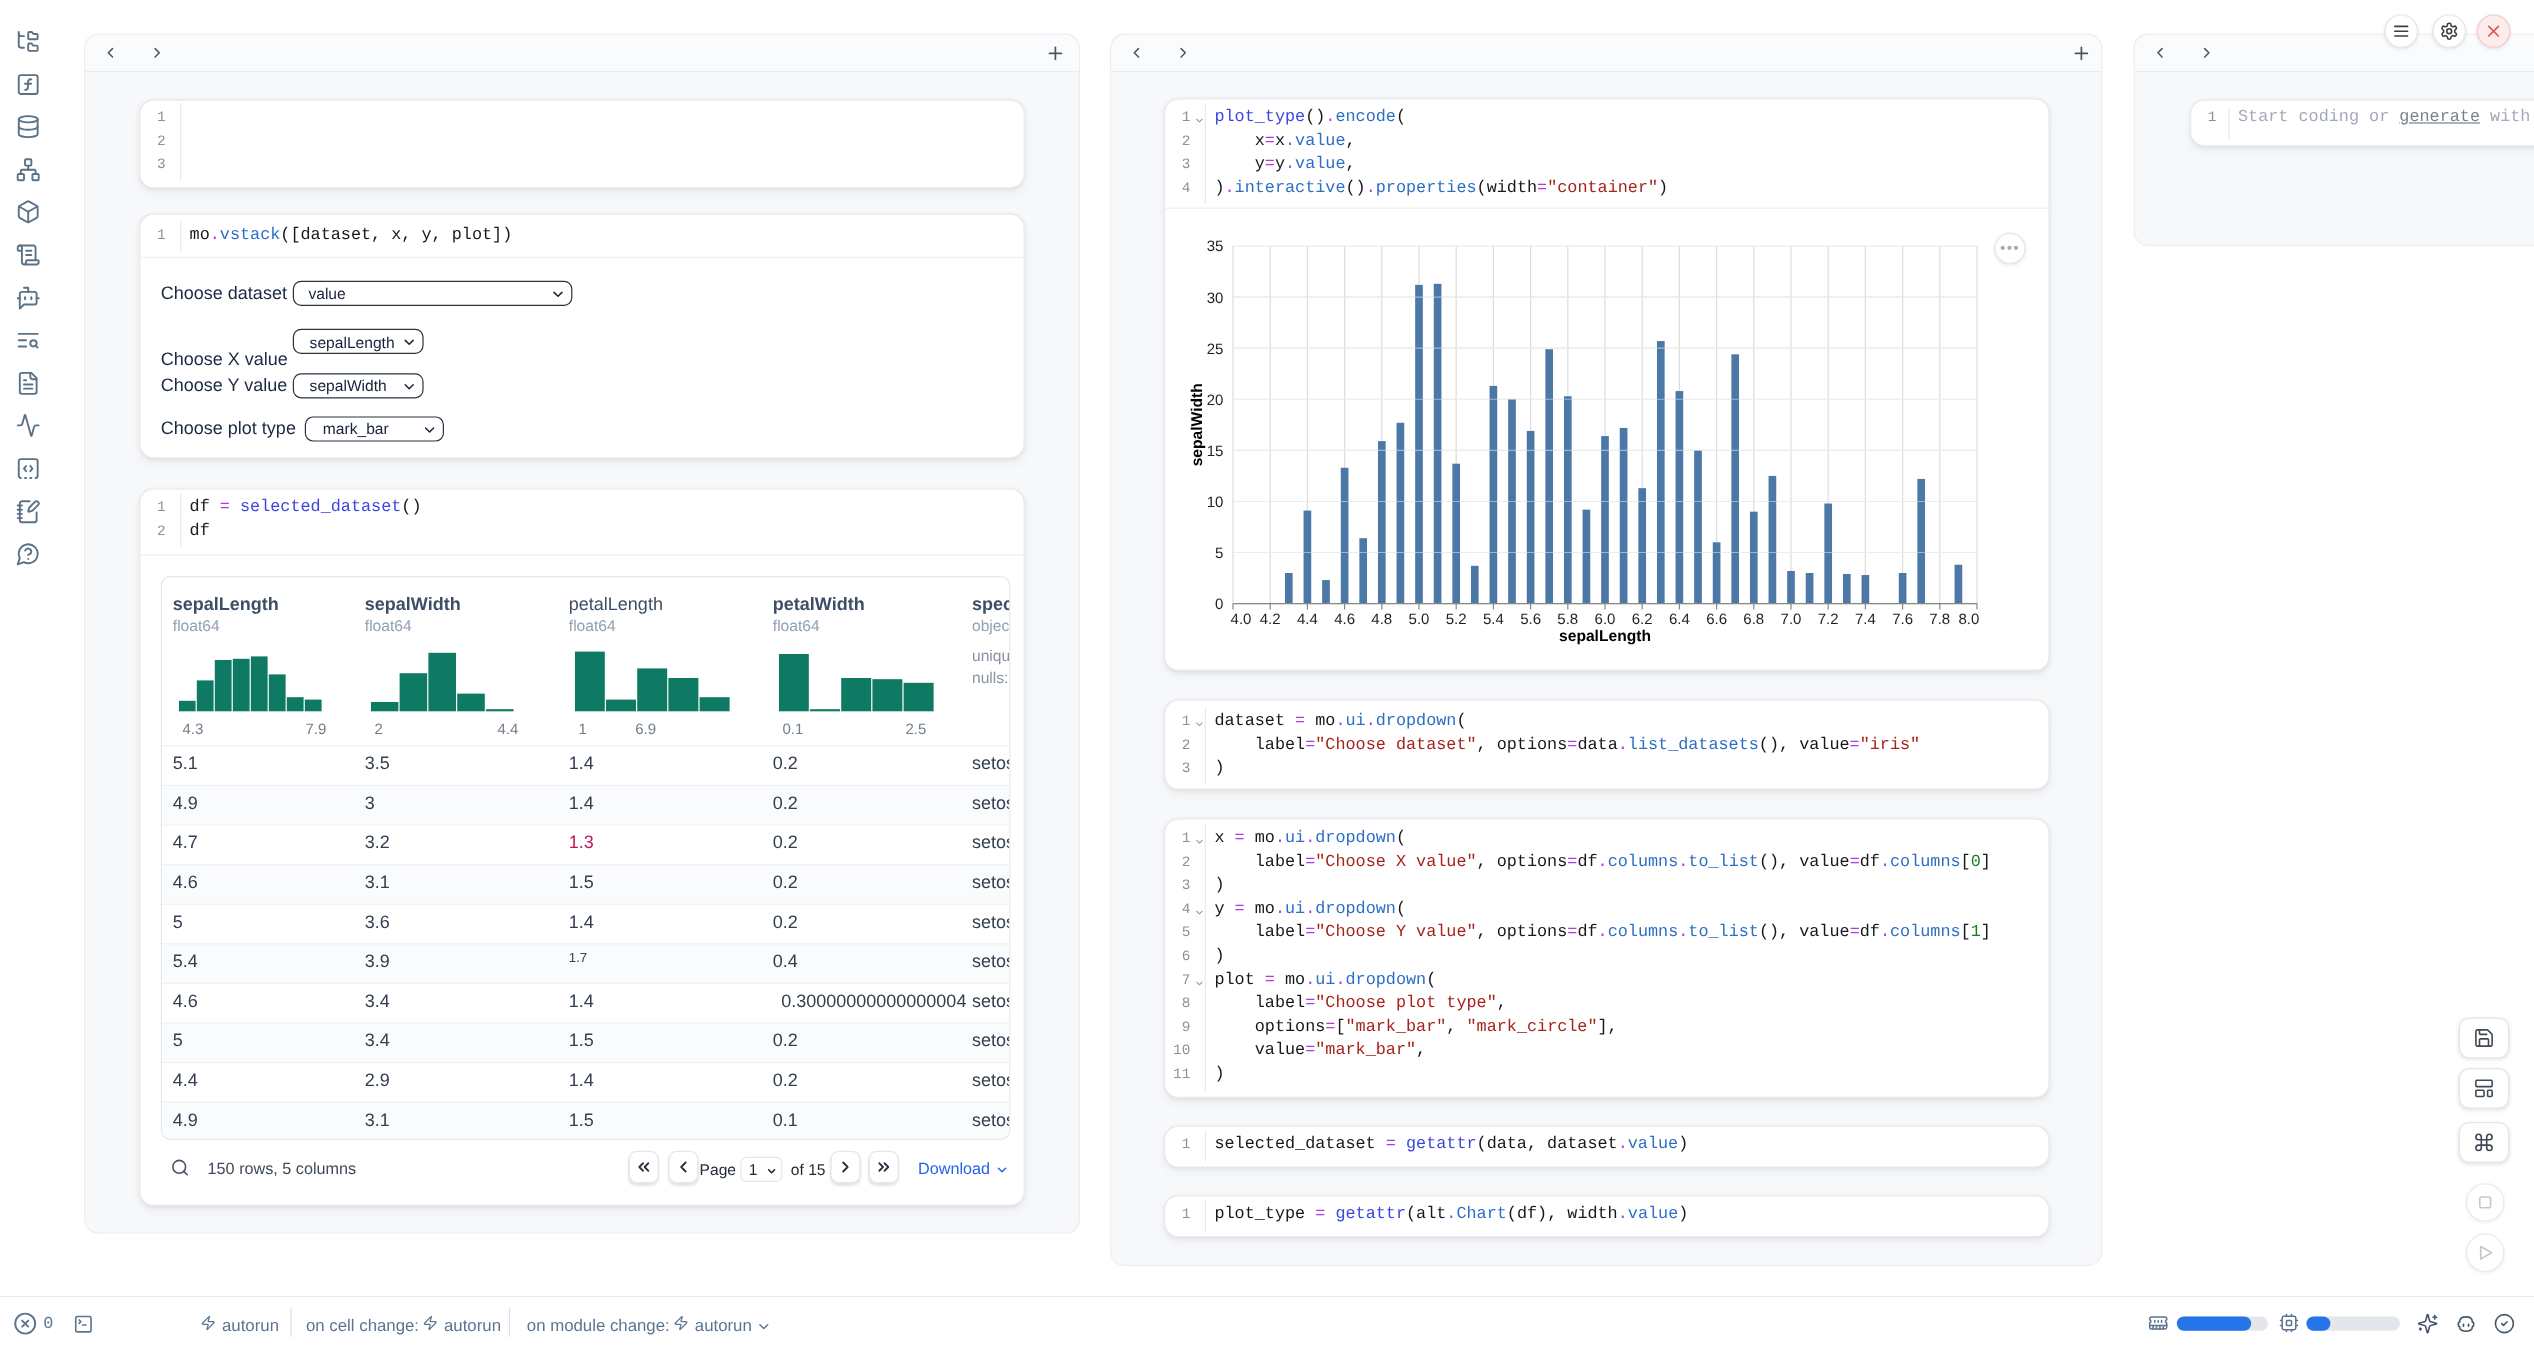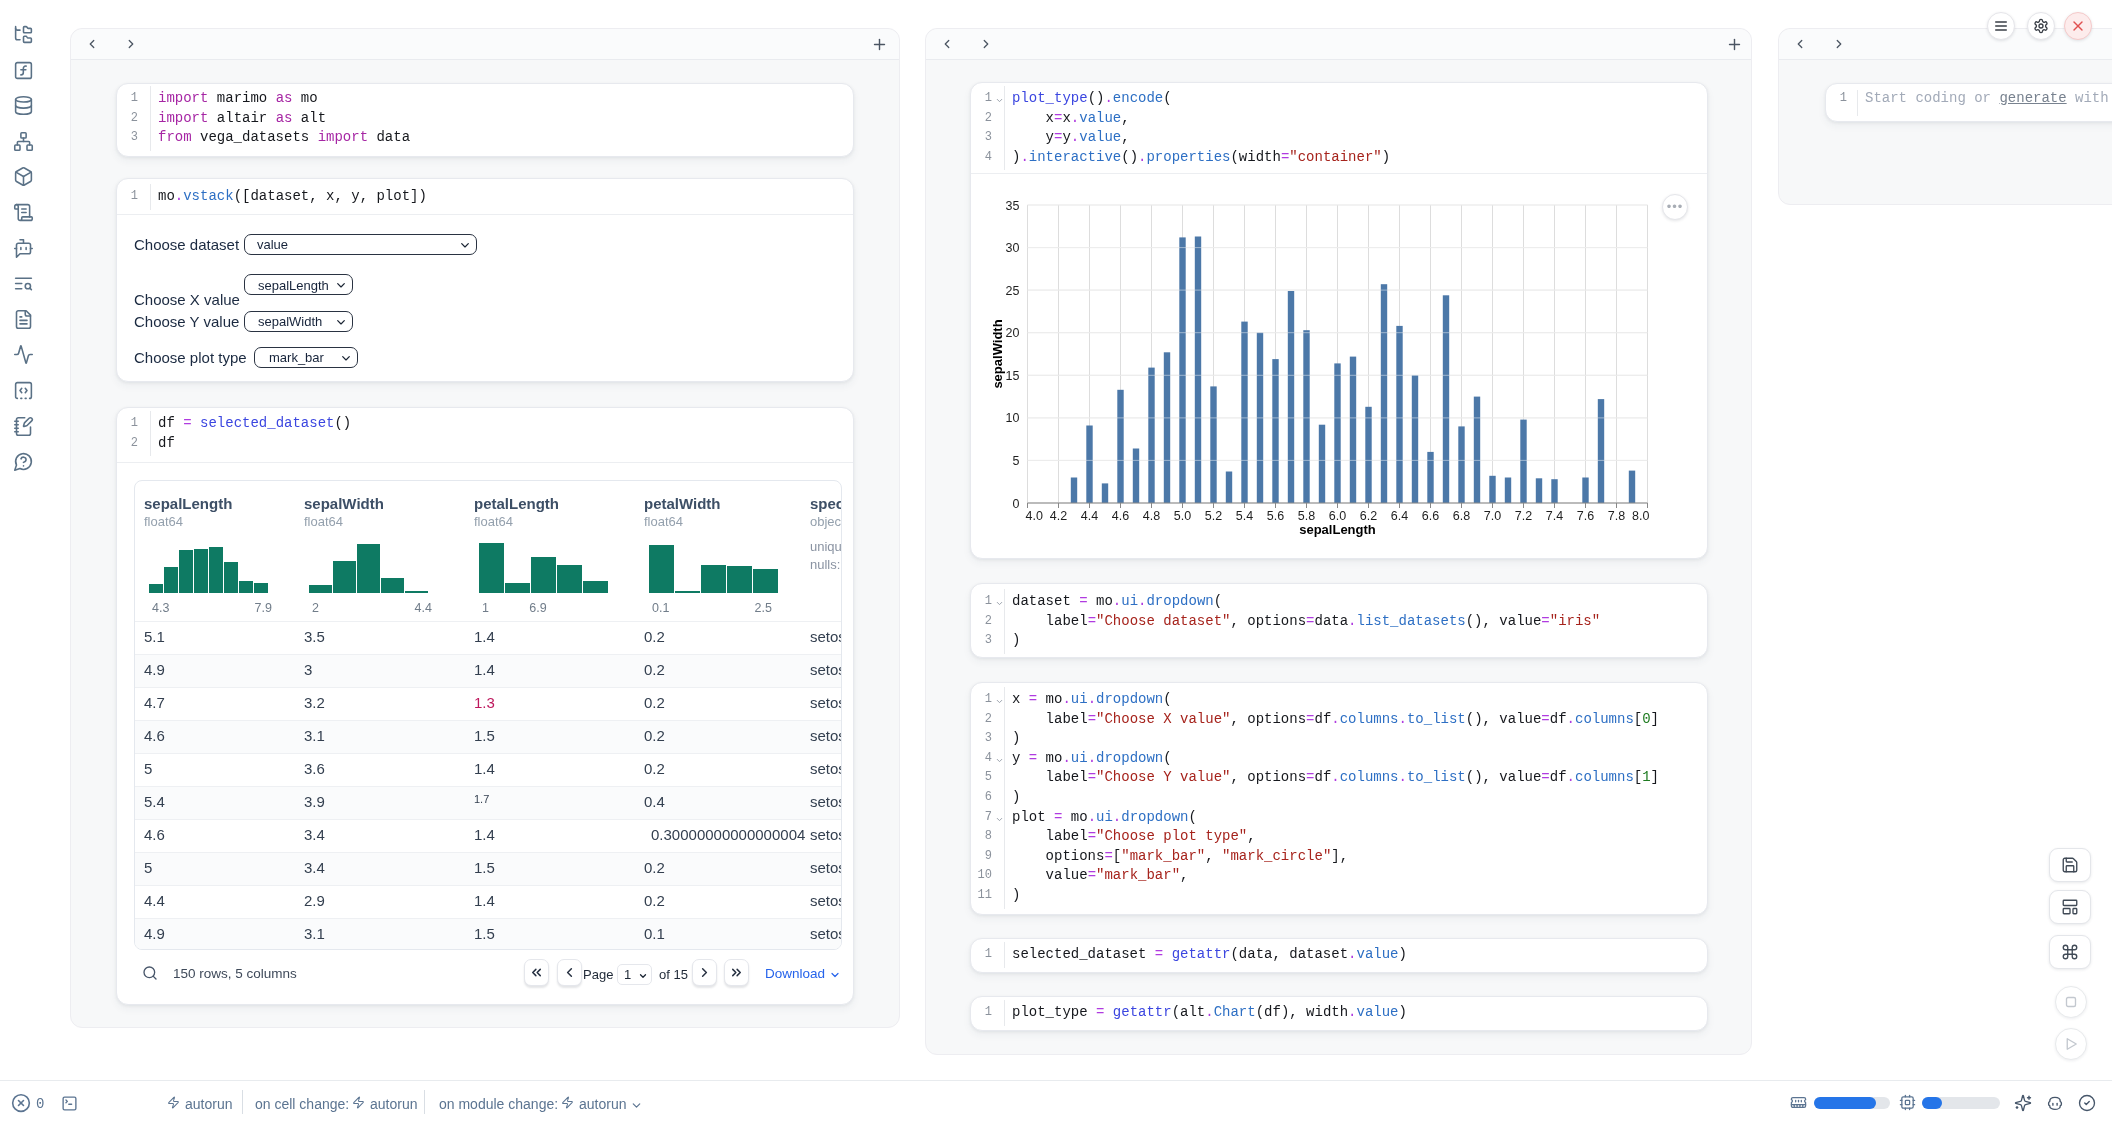--- a/index.html
+++ b/index.html
@@ -136,23 +136,20 @@
     </svg>
     <svg style="position:absolute;left:53px;top:8px" width="14" height="14" viewBox="0 0 24 24" fill="none" stroke="#4b5563" stroke-width="2.2" stroke-linecap="round" stroke-linejoin="round">
       <path d="m9 18 6-6-6-6"></path>
     </svg>
   </div>
 <div class="cell" style="left:116px;top:83px;width:738px;height:74px">
     <pre class="gut" style="left:0;top:5px;width:21px">1
 2
 3</pre>
     <div class="gline" style="left:33px;top:2px;height:65px"></div>
-    <pre class="code" style="left:41px;top:5px"><span class="k">import</span><span class="t"> marimo </span><span class="k">as</span><span class="t"> mo</span>
-<span class="k">import</span><span class="t"> altair </span><span class="k">as</span><span class="t"> alt</span>
-<span class="k">from</span><span class="t"> vega_datasets </span><span class="k">import</span><span class="t"> data</span></pre>
   </div>
 <div class="cell" style="left:116px;top:178px;width:738px;height:204px">
     <pre class="gut" style="left:0;top:8px;width:21px">1</pre>
     <div class="gline" style="left:33px;top:5px;height:26px"></div>
     <pre class="code" style="left:41px;top:8px"><span class="t">mo</span><span class="o">.</span><span class="p">vstack</span><span class="t">([dataset, x, y, plot])</span></pre>
     <div class="odiv" style="top:35px"></div>
     <div class="lbl" style="left:17px;top:56.5px">Choose dataset</div>
     <div class="sel" style="left:127px;top:54.5px;width:233px">
       <span class="tx" style="left:12px">value</span>
       <svg style="position:absolute;right:6px;top:7px" width="10" height="7" viewBox="0 0 24 17" fill="none" stroke="#1a2433" stroke-width="3.0" stroke-linecap="round" stroke-linejoin="round">
@@ -167,40 +164,40 @@
       </svg>
     </div>
     <div class="lbl" style="left:17px;top:133.5px">Choose Y value</div>
     <div class="sel" style="left:127px;top:131.5px;width:109px">
       <span class="tx" style="left:13px">sepalWidth</span>
       <svg style="position:absolute;right:6px;top:7px" width="10" height="7" viewBox="0 0 24 17" fill="none" stroke="#1a2433" stroke-width="3.0" stroke-linecap="round" stroke-linejoin="round">
         <path d="m4 4 8 8 8-8"></path>
       </svg>
     </div>
     <div class="lbl" style="left:17px;top:169.5px">Choose plot type</div>
-    <div class="sel" style="left:137px;top:167.5px;width:104px">
+    <div class="sel" style="left:137px;top:167.5px;width:116px">
       <span class="tx" style="left:14px">mark_bar</span>
       <svg style="position:absolute;right:6px;top:7px" width="10" height="7" viewBox="0 0 24 17" fill="none" stroke="#1a2433" stroke-width="3.0" stroke-linecap="round" stroke-linejoin="round">
         <path d="m4 4 8 8 8-8"></path>
       </svg>
     </div>
   </div>
 <div class="cell" style="left:116px;top:407px;width:738px;height:598px">
     <pre class="gut" style="left:0;top:6px;width:21px">1
 2</pre>
     <div class="gline" style="left:33px;top:3px;height:45px"></div>
     <pre class="code" style="left:41px;top:6px"><span class="t">df </span><span class="o">=</span><span class="t"> </span><span class="f">selected_dataset</span><span class="t">()</span>
 <span class="t">df</span></pre>
     <div class="odiv" style="top:54px"></div>
     <div class="abs" style="left:17px;top:72px;width:708px;height:470px;border:1px solid #e4e8ee;border-radius:8px;overflow:hidden;background:#fff">
       <div class="abs" style="left:9px;top:14px;font-size:15px;font-weight:bold;color:#3d4f66">sepalLength</div>
       <div class="abs" style="left:9px;top:33px;font-size:13px;color:#94a0ad">float64</div>
       <div class="abs" style="left:169px;top:14px;font-size:15px;font-weight:bold;color:#3d4f66">sepalWidth</div>
       <div class="abs" style="left:169px;top:33px;font-size:13px;color:#94a0ad">float64</div>
-      <div class="abs" style="left:339px;top:14px;font-size:15px;font-weight:bold;color:#3d4f66">petalLength</div>
+      <div class="abs" style="left:339px;top:14px;font-size:15px;font-weight:normal;color:#3d4f66">petalLength</div>
       <div class="abs" style="left:339px;top:33px;font-size:13px;color:#94a0ad">float64</div>
       <div class="abs" style="left:509px;top:14px;font-size:15px;font-weight:bold;color:#3d4f66">petalWidth</div>
       <div class="abs" style="left:509px;top:33px;font-size:13px;color:#94a0ad">float64</div>
       <div class="abs" style="left:675px;top:14px;font-size:15px;font-weight:bold;color:#3d4f66">species</div>
       <div class="abs" style="left:675px;top:33px;font-size:13px;color:#94a0ad">object</div>
       <svg class="abs" style="left:14px;top:60px" width="135" height="52">
         <rect x="0" y="43" width="14" height="9" fill="#0e7a63"></rect>
         <rect x="15" y="26" width="14" height="26" fill="#0e7a63"></rect>
         <rect x="30" y="9" width="14" height="43" fill="#0e7a63"></rect>
         <rect x="45" y="8" width="14" height="44" fill="#0e7a63"></rect>

